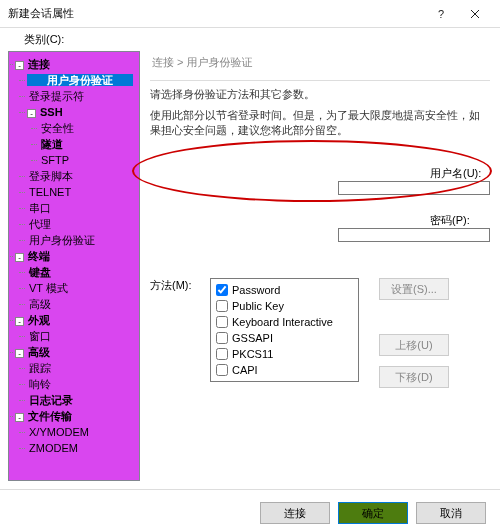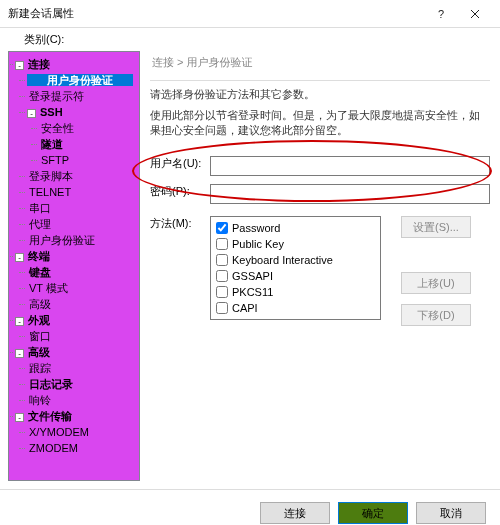--- a/index.html
+++ b/index.html
@@ -15,28 +15,28 @@
 .tree > ul { padding-left: 4px; }
 .tree li { white-space: nowrap; position: relative; }
 .tree li::before { content: ""; position: absolute; left: -8px; top: 8px; width: 6px; border-top: 1px dotted #888; }
 .node-label { padding: 0 2px; cursor: default; }
 .bold { font-weight: bold; }
 .selected { background: #0078d7; color: #fff; padding: 0 20px; }
 .toggle { display: inline-block; width: 9px; height: 9px; border: 1px solid #888; line-height: 7px; text-align: center; font-size: 8px; margin-right: 2px; cursor: pointer; background: #fff; }
 .content { flex: 1; padding: 0 10px; }
 .breadcrumb { color: #888; padding: 4px 0 8px 2px; border-bottom: none; }
 .desc { color: #333; margin: 6px 0; line-height: 15px; }
-.form-row { display: flex; align-items: flex-start; margin: 8px 0; }
+.form-row { display: flex; align-items: flex-end; margin: 18px 0; flex-direction: column; }
 .form-row label { width: 60px; }
 .form-row input[type=text], .form-row input[type=password] { flex: 1; height: 20px; border: 1px solid #7a7a7a; padding: 0 4px; }
 .ellipse-area { position: relative; padding: 4px 0; }
 .ellipse { position: absolute; left: -18px; top: -4px; width: 360px; height: 62px; border: 2px solid #c00; border-radius: 50%; pointer-events: none; }
-.methods { display: flex; }
+.methods { display: flex; margin-top: 14px; }
 .methods label.ml { width: 60px; }
-.method-list { width: 171px; height: 104px; border: 1px solid #7a7a7a; padding: 3px 5px; }
+.method-list { width: 149px; height: 104px; border: 1px solid #7a7a7a; padding: 3px 5px; }
 .method-list div { display: flex; align-items: center; gap: 4px; height: 16px; }
 .method-btns { display: flex; flex-direction: column; gap: 10px; margin-left: 20px; }
 .btn { min-width: 70px; height: 22px; border: 1px solid #adadad; background: #e1e1e1; cursor: pointer; padding: 0 8px; }
 .btn:disabled { color: #888; background: #f0f0f0; border-color: #ccc; }
 .btn-primary { border: 1px solid #0078d7; background: #4d7c0f; }
 .footer { display: flex; justify-content: flex-end; gap: 8px; padding: 12px 14px; border-top: 1px solid #ddd; margin-top: 8px; }
 .sep { height: 1px; background: #ddd; margin: 2px 0 6px; }
 input[type=checkbox] { margin: 0; width: 12px; height: 12px; }
 </style>
 </head>
@@ -85,22 +85,22 @@
         </ul>
       </li>
       <li><span class="toggle">-</span><span class="node-label bold">外观</span>
         <ul>
           <li><span class="node-label">窗口</span></li>
         </ul>
       </li>
       <li><span class="toggle">-</span><span class="node-label bold">高级</span>
         <ul>
           <li><span class="node-label">跟踪</span></li>
+          <li><span class="node-label">响铃</span></li>
           <li><span class="node-label bold">日志记录</span></li>
-          <li><span class="node-label">响铃</span></li>
         </ul>
       </li>
       <li><span class="toggle">-</span><span class="node-label bold">文件传输</span>
         <ul>
           <li><span class="node-label">X/YMODEM</span></li>
           <li><span class="node-label">ZMODEM</span></li>
         </ul>
       </li>
     </ul>
   </div>

